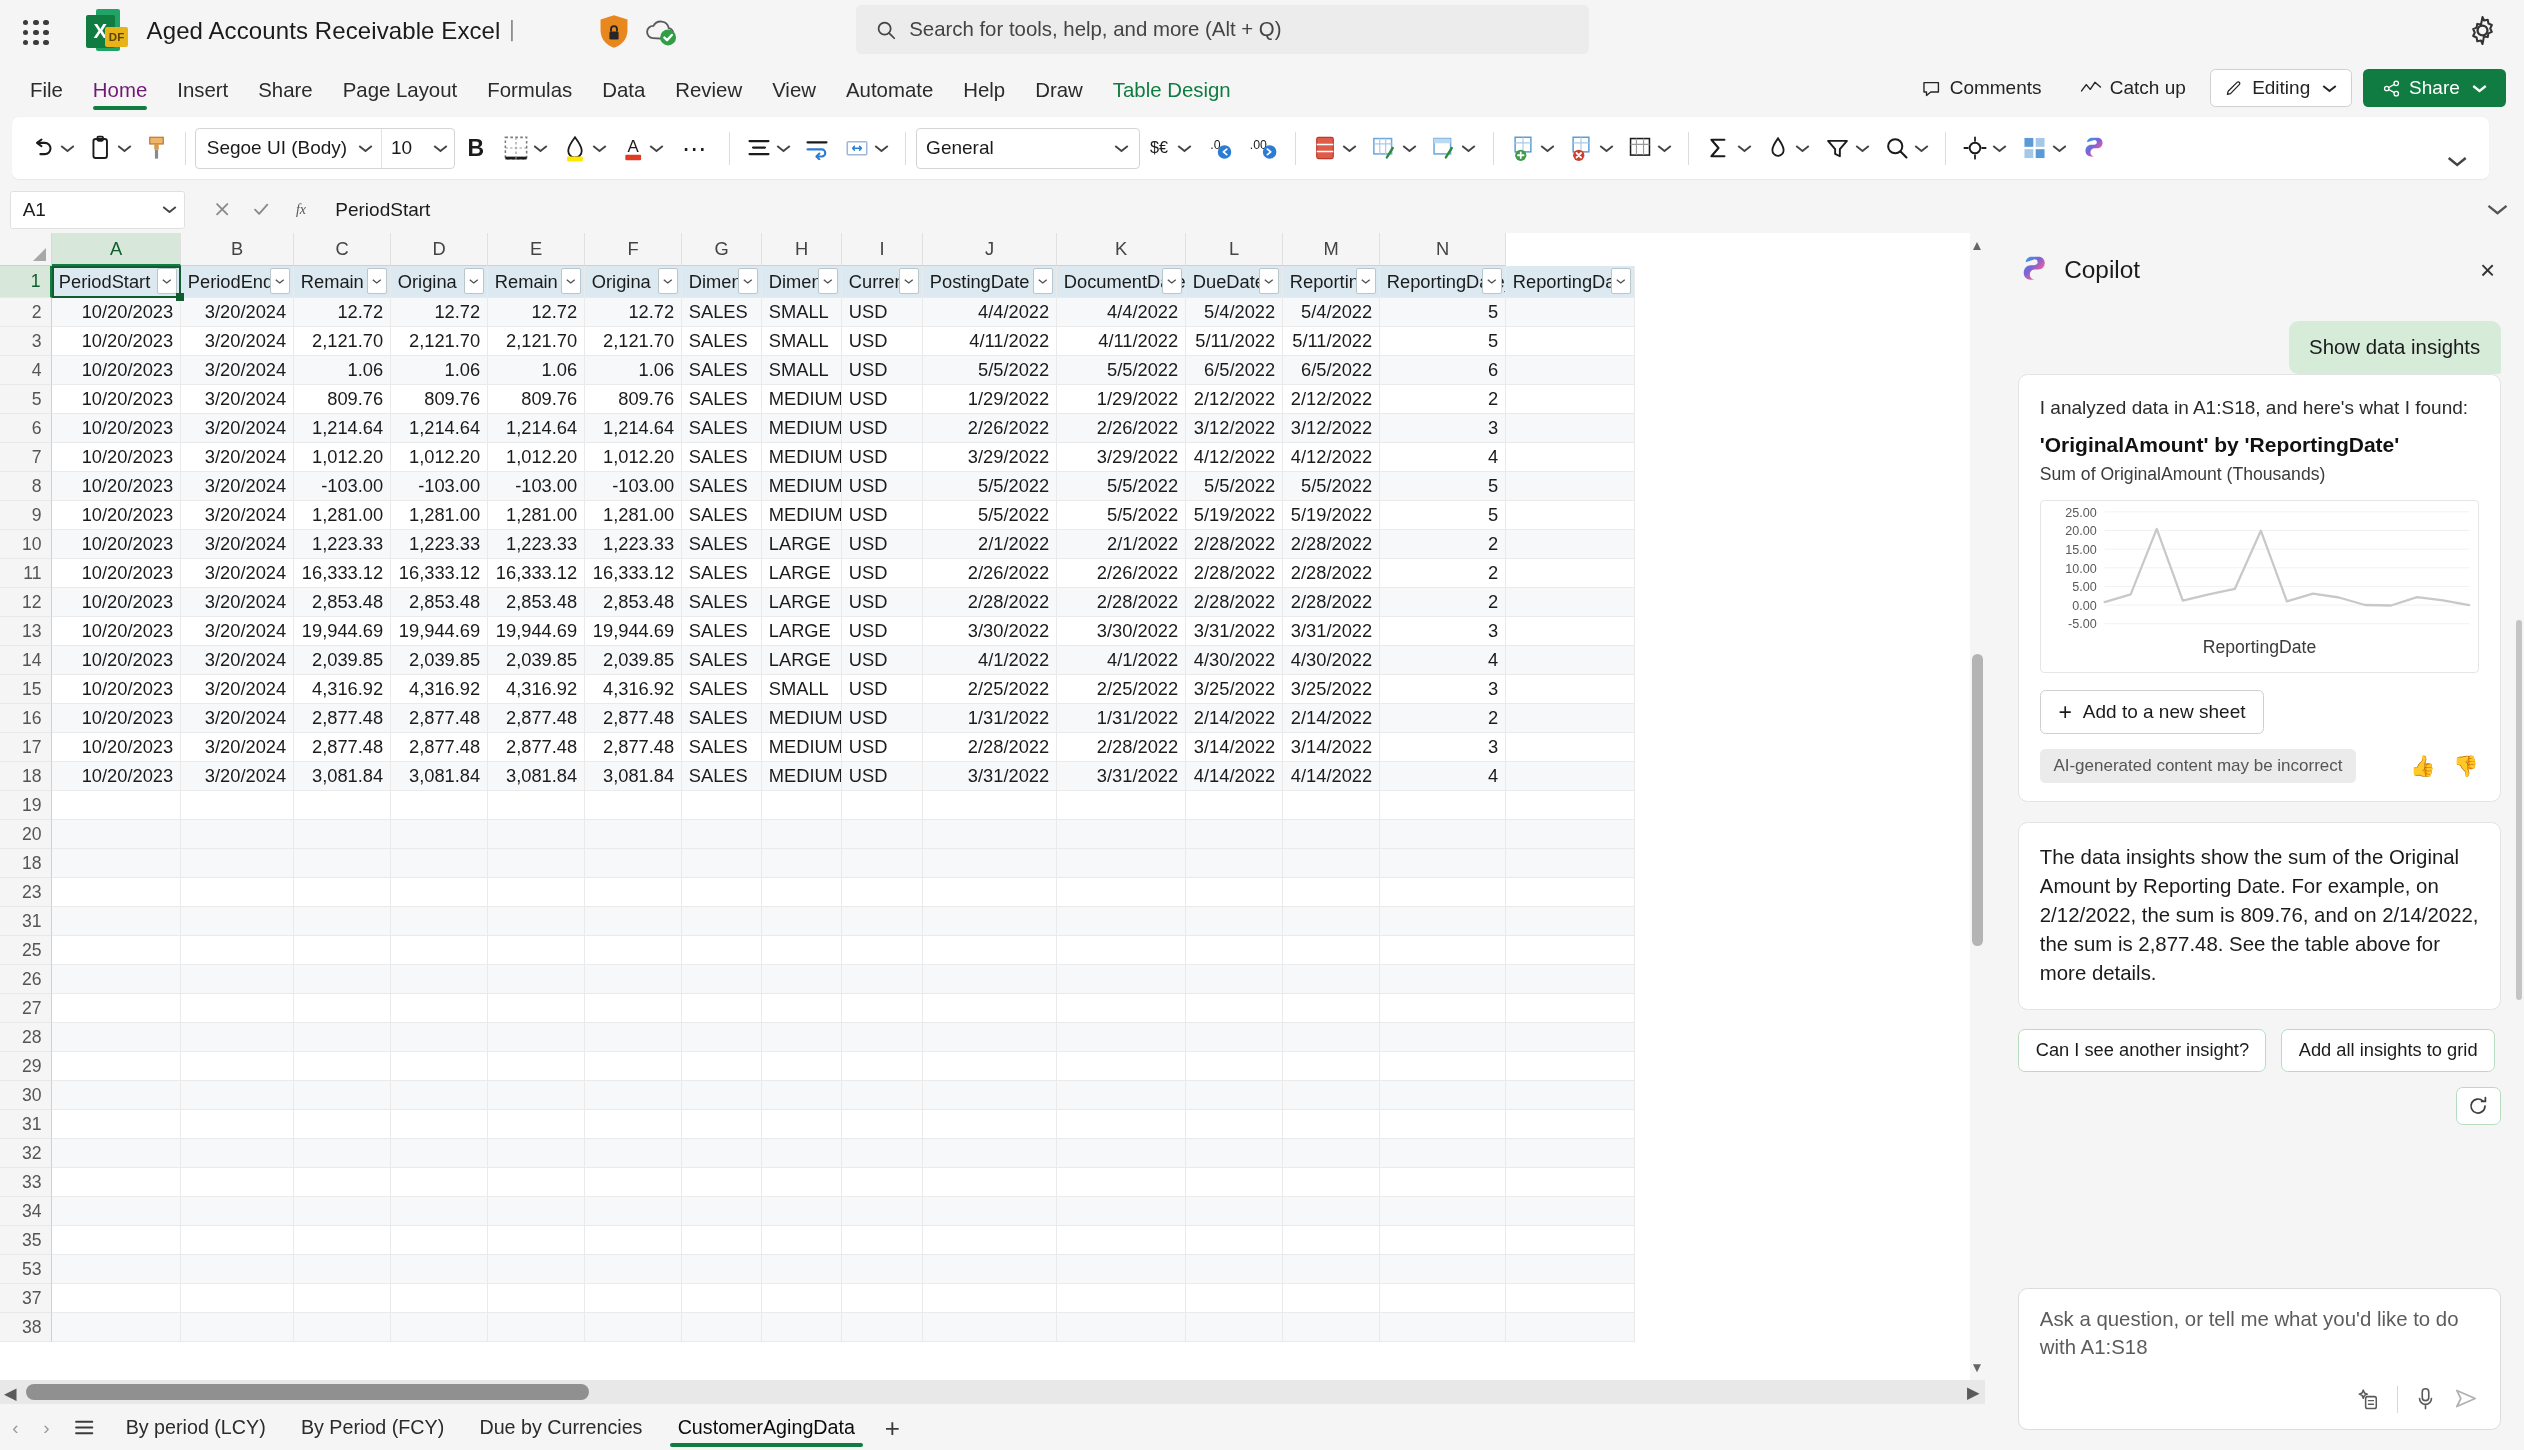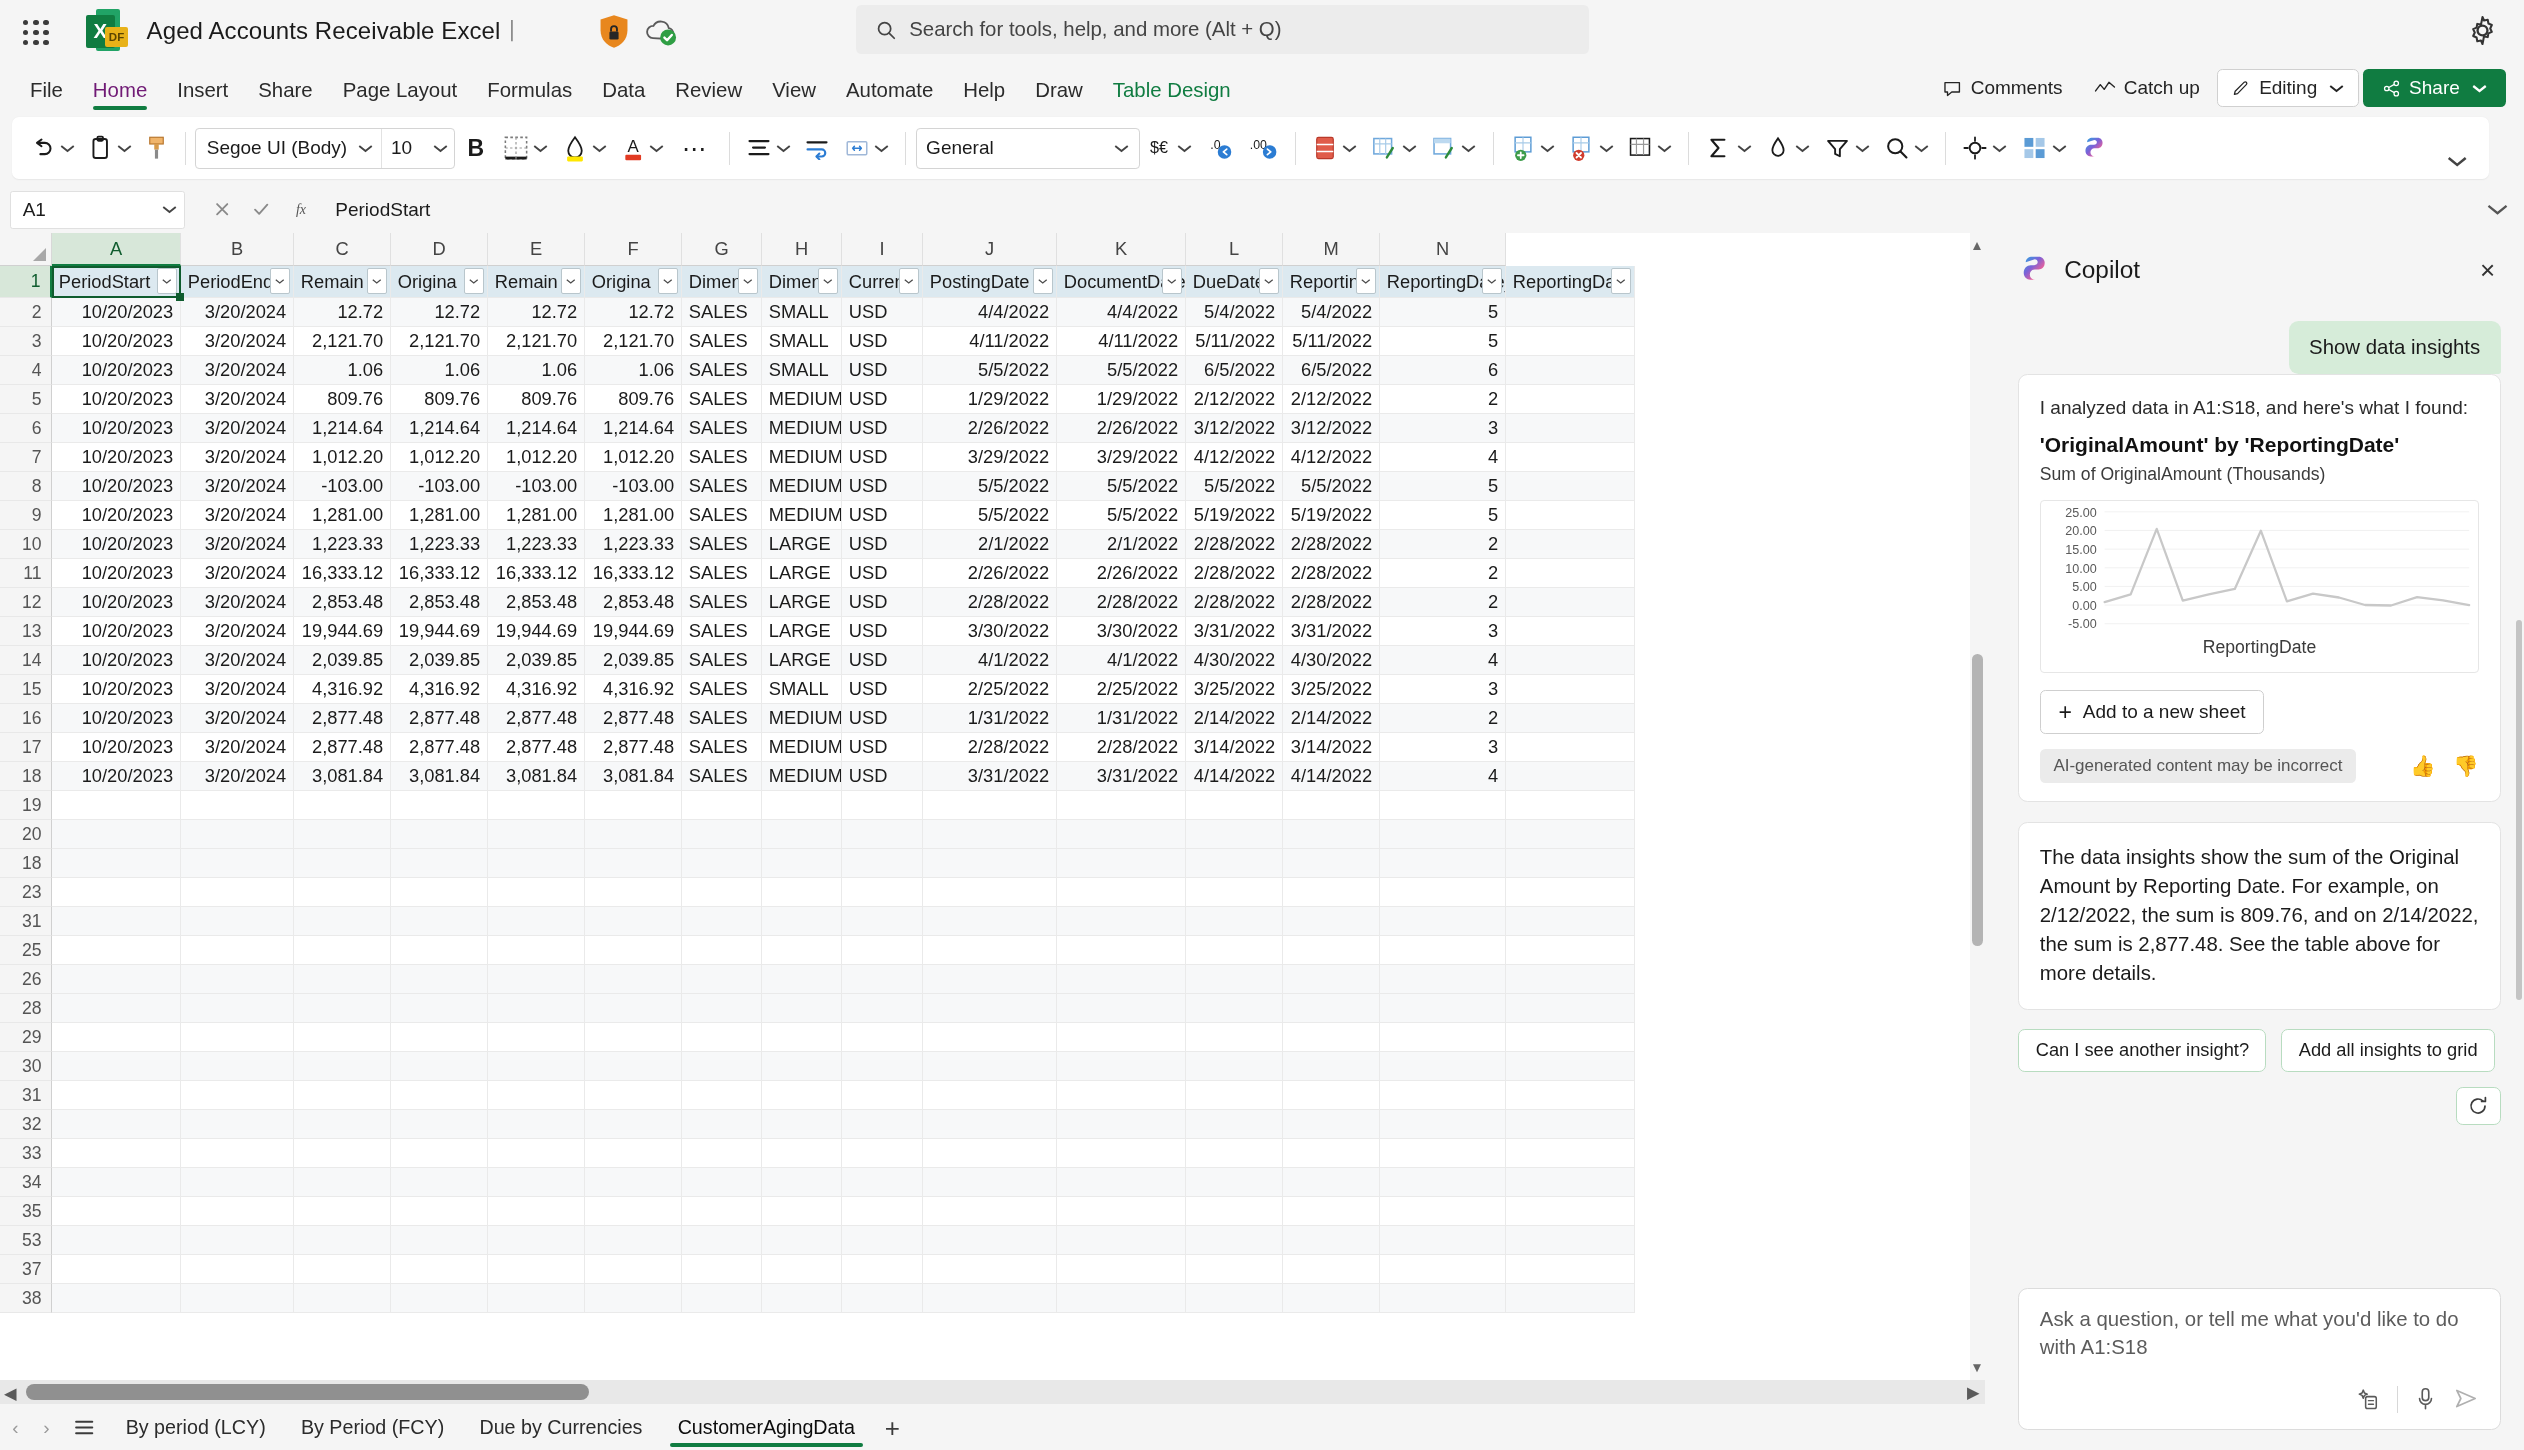--- a/index.html
+++ b/index.html
@@ -29,21 +29,21 @@
   .searchbox .sph { font-size:20.4px; color:#444; white-space:nowrap; }
   .gear { position:absolute; right:26px; top:13.6px; width:33px; height:33px; cursor:pointer; }
 
   
   .ribbontabs { position:absolute; left:0; top:61px; width:2525px; height:53px; background:#f5f5f5; display:flex; align-items:flex-end; }
   .rtab { position:relative; font-size:20.4px; color:#2b2b2b; padding:0 15px 12.2px 15px; white-space:nowrap; cursor:pointer; }
   .rtab:first-child { margin-left:15px; }
   .rtab.active { color:#701a75; }
   .rtab.active::after { content:""; position:absolute; left:15px; right:15px; bottom:4.1px; height:4.1px; background:#107c41; border-radius:2px; }
   .rtab.ctx { color:#107c41; }
-  .rt-right { position:absolute; right:19px; bottom:6.8px; display:flex; align-items:center; gap:4px; }
+  .rt-right { position:absolute; right:19px; bottom:6.8px; display:flex; align-items:center; gap:11px; }
   .rbtn { display:flex; align-items:center; gap:8.1px; font-size:19px; color:#242424; padding:6.8px 13.6px; border-radius:5.4px; cursor:pointer; background:transparent; white-space:nowrap; }
   .rbtn.share { background:#107c41; color:#fff; padding:8.1px 19px; border-radius:5.4px; }
   .rbtn.outline { border:0.7px solid #d0d0d0; background:#fff; }
 
   
   .toolbar { position:absolute; left:12.2px; top:117px; width:2477px; height:62px; background:#fff; border-radius:6.8px; display:flex; align-items:center; padding:0 9.5px; box-shadow:0 0.7px 1.4px rgba(0,0,0,.06); }
   .tb { display:flex; align-items:center; height:42px; padding:0 6.8px; border-radius:4.1px; cursor:pointer; color:#1b1b1b; }
   .tb svg { display:block; }
   .caret { width:15px; height:15px; margin-left:4.1px; color:#444; flex:none; }
   .sep { width:0.7px; height:33px; background:#dcdcdc; margin:0 9.5px; flex:none; }
@@ -1056,20 +1056,38 @@
           <div class="cell ctr" style="width: 80px;"></div>
           <div class="cell ctr" style="width: 80px;"></div>
           <div class="cell ctr" style="width: 81px;"></div>
           <div class="cell num" style="width: 134px;"></div>
           <div class="cell num" style="width: 129px;"></div>
           <div class="cell num" style="width: 97px;"></div>
           <div class="cell num" style="width: 97px;"></div>
           <div class="cell num" style="width: 126px;"></div>
           <div class="cell num" style="width: 129px;"></div>
         </div>
+        <div class="row">
+          <div class="rh">27</div>
+          <div class="cell num" style="width: 129px;"></div>
+          <div class="cell num" style="width: 113px;"></div>
+          <div class="cell num" style="width: 97px;"></div>
+          <div class="cell num" style="width: 97px;"></div>
+          <div class="cell num" style="width: 97px;"></div>
+          <div class="cell num" style="width: 97px;"></div>
+          <div class="cell ctr" style="width: 80px;"></div>
+          <div class="cell ctr" style="width: 80px;"></div>
+          <div class="cell ctr" style="width: 81px;"></div>
+          <div class="cell num" style="width: 134px;"></div>
+          <div class="cell num" style="width: 129px;"></div>
+          <div class="cell num" style="width: 97px;"></div>
+          <div class="cell num" style="width: 97px;"></div>
+          <div class="cell num" style="width: 126px;"></div>
+          <div class="cell num" style="width: 129px;"></div>
+        </div>
         <div class="row banded">
           <div class="rh">28</div>
           <div class="cell num" style="width: 129px;"></div>
           <div class="cell num" style="width: 113px;"></div>
           <div class="cell num" style="width: 97px;"></div>
           <div class="cell num" style="width: 97px;"></div>
           <div class="cell num" style="width: 97px;"></div>
           <div class="cell num" style="width: 97px;"></div>
           <div class="cell ctr" style="width: 80px;"></div>
           <div class="cell ctr" style="width: 80px;"></div>

